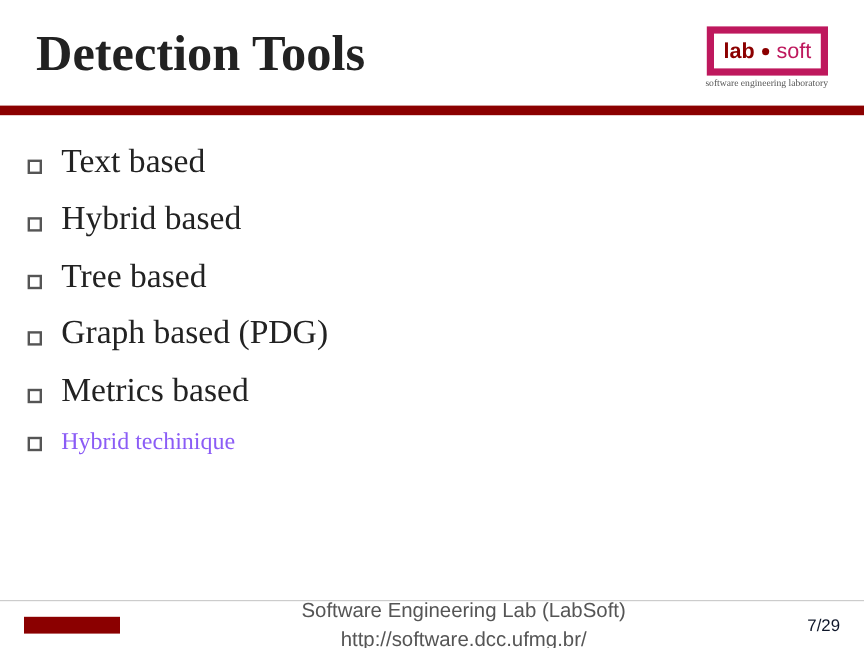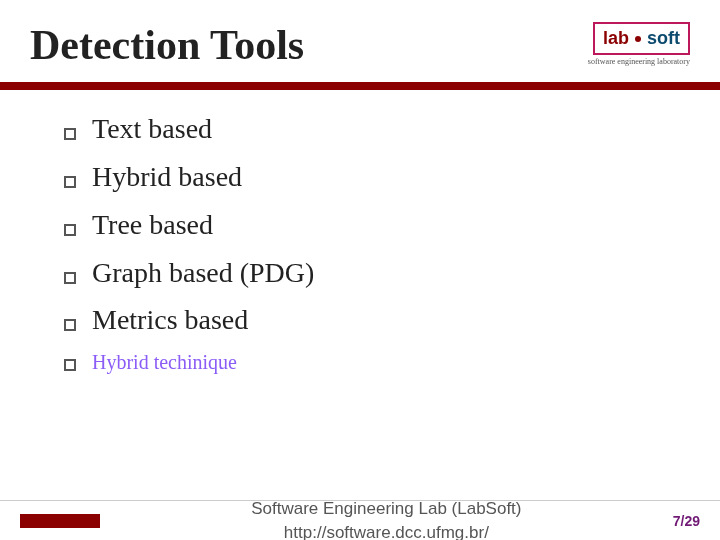--- a/index.html
+++ b/index.html
@@ -40,21 +40,21 @@
     .logo-area {
       display: flex;
       flex-direction: column;
       align-items: flex-end;
       flex-shrink: 0;
     }
 
     .logo-box {
       display: flex;
       align-items: center;
-      border: 2px solid #be185d;
+      border: 6px solid #be185d;
       padding: 4px 8px;
       gap: 4px;
     }
 
     .logo-text-lab {
       font-size: 18px;
       font-weight: bold;
       color: #8b0000;
       font-family: Arial, sans-serif;
     }
@@ -62,22 +62,22 @@
     .logo-dot {
       width: 6px;
       height: 6px;
       background: #8b0000;
       border-radius: 50%;
       margin: 0 2px;
     }
 
     .logo-text-soft {
       font-size: 18px;
-      font-weight: bold;
-      color: #0c4a6e;
+      font-weight: normal;
+      color: #be185d;
       font-family: Arial, sans-serif;
     }
 
     .logo-subtitle {
       font-size: 8px;
       color: #555;
       font-family: Liberation Serif, serif;
       margin-top: 2px;
       text-align: right;
     }
@@ -85,21 +85,21 @@
     
     .divider-bar {
       height: 8px;
       background: #8b0000;
       margin: 14px 0 0 0;
       width: 100%;
     }
 
     
     .content-area {
-      padding: 20px 40px 10px 64px;
+      padding: 20px 40px 10px 23px;
     }
 
     .bullet-list {
       list-style: none;
       padding: 0;
     }
 
     .bullet-list li {
       display: flex;
       align-items: baseline;
@@ -154,23 +154,23 @@
       text-align: center;
       font-size: 17px;
       color: #555;
       font-family: Arial, sans-serif;
       flex: 1;
       line-height: 1.4;
     }
 
     .slide-number {
       font-size: 14px;
-      color: #701a75;
-      font-family: Arial, sans-serif;
-      font-weight: bold;
+      color: #0f172a;
+      font-family: Arial, sans-serif;
+      font-weight: normal;
     }
   </style>
 </head>
 <body>
 
 <div class="slide">
 
   <div class="header-area">
     <h1 class="slide-title">Detection Tools</h1>
 

